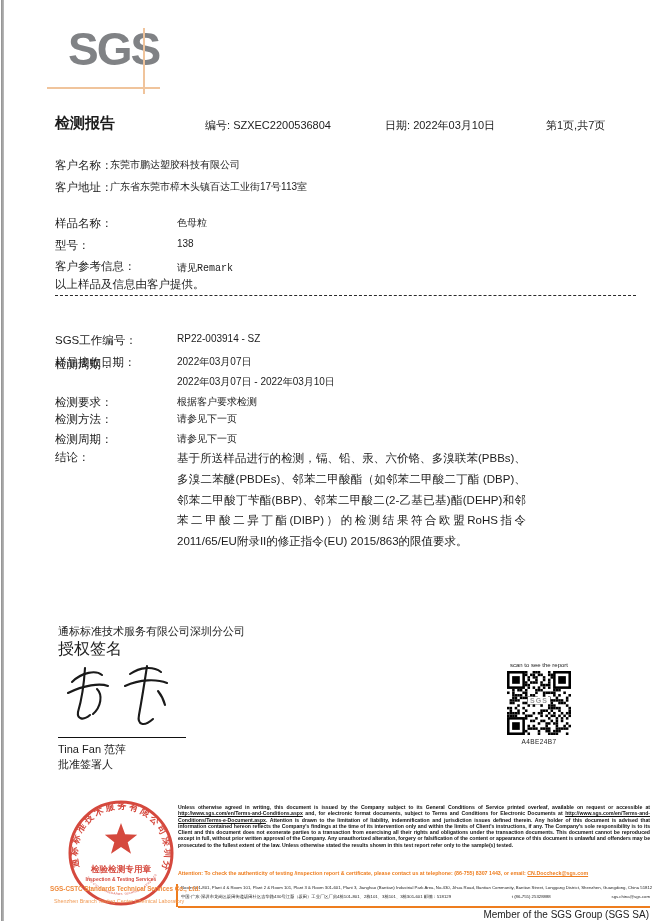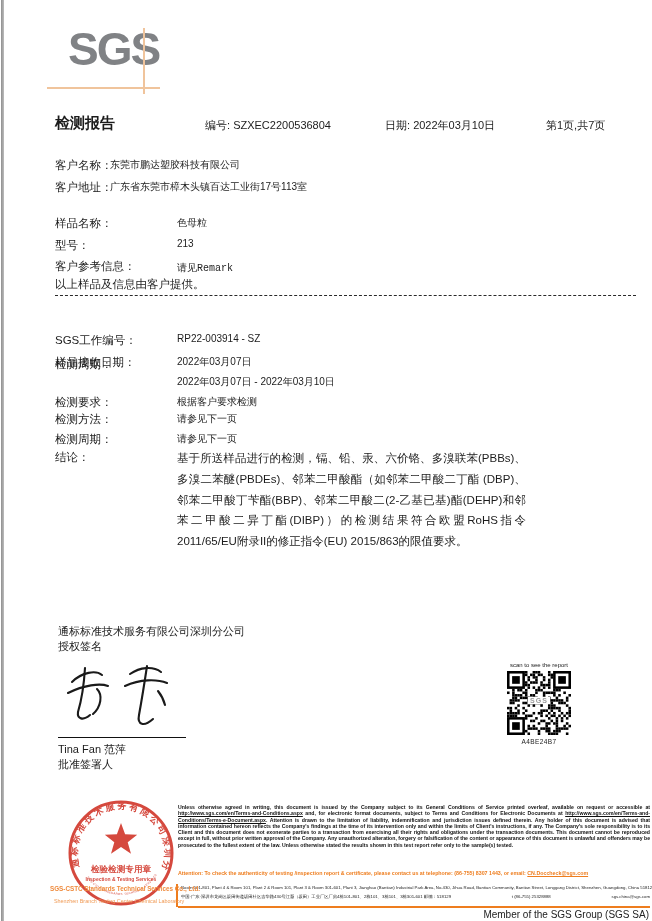--- a/index.html
+++ b/index.html
@@ -19,21 +19,21 @@
   .meta{position:absolute;top:118px;font-size:11px;white-space:nowrap;}
   
   .lbl{position:absolute;left:55px;font-size:11.5px;white-space:nowrap;}
   .val{position:absolute;font-size:10px;white-space:nowrap;}
   .v1{left:110px;} .v2{left:177px;}
   .dashed{position:absolute;left:55px;top:295px;width:581px;border-top:1.6px dashed #2a2a2a;}
   .conclusion{position:absolute;left:177px;top:448px;width:349px;
     font-size:11.5px;line-height:20.8px;text-align:justify;}
   
   .sig-company{position:absolute;left:58px;top:624px;font-size:11px;}
-  .sig-auth{position:absolute;left:58px;top:639px;font-size:11px;}
+  .sig-auth{position:absolute;left:58px;top:639px;font-size:16px;}
   .sig-svg{position:absolute;left:60px;top:658px;}
   .sig-line{position:absolute;left:58px;top:737px;width:128px;border-top:1.6px solid #111;}
   .sig-name{position:absolute;left:58px;top:742px;font-size:11px;}
   .sig-role{position:absolute;left:58px;top:757px;font-size:11px;}
   
   .qr-caption{position:absolute;left:500px;top:662px;width:78px;text-align:center;
     font-size:6px;color:#222;}
   .qr-box{position:absolute;left:507px;top:671px;width:64px;height:64px;}
   .qr-watermark{position:absolute;left:507px;top:697px;width:64px;text-align:center;
     font-size:7px;font-weight:bold;color:#9a9a9a;letter-spacing:1px;pointer-events:none;}
@@ -85,21 +85,21 @@
   <span class="lbl" style="top:158px;">客户名称：</span>
   <span class="val v1" style="top:158px;">东莞市鹏达塑胶科技有限公司</span>
 
   <span class="lbl" style="top:180px;">客户地址：</span>
   <span class="val v1" style="top:180px;">广东省东莞市樟木头镇百达工业街17号113室</span>
 
   <span class="lbl" style="top:216px;">样品名称：</span>
   <span class="val v2" style="top:216px;">色母粒</span>
 
   <span class="lbl" style="top:238px;">型号：</span>
-  <span class="val v2" style="top:238px;">213</span>
+  <span class="val v2" style="top:238px;">138</span>
 
   <span class="lbl" style="top:259px;">客户参考信息：</span>
   <span class="val v2" style="top:261px;font-family:Liberation Mono, monospace;">请见Remark</span>
 
   <span class="lbl" style="top:277px;">以上样品及信息由客户提供。</span>
 
   <div class="dashed"></div>
 
   <span class="lbl" style="top:333px;">SGS工作编号：</span>
   <span class="val v2" style="top:333px;">RP22-003914 - SZ</span>

